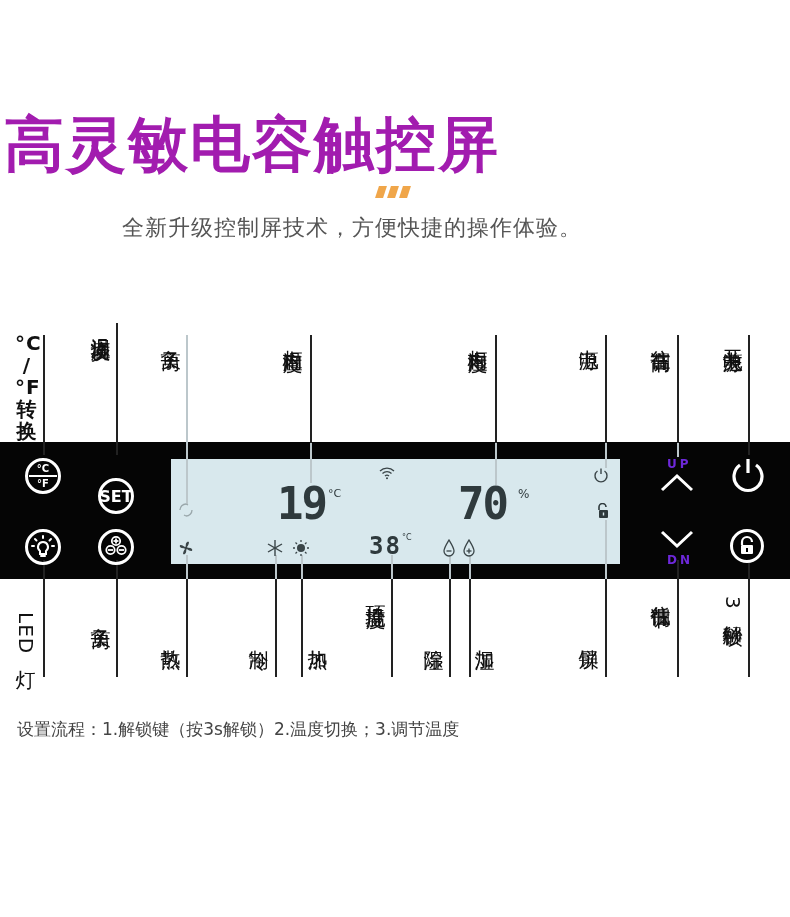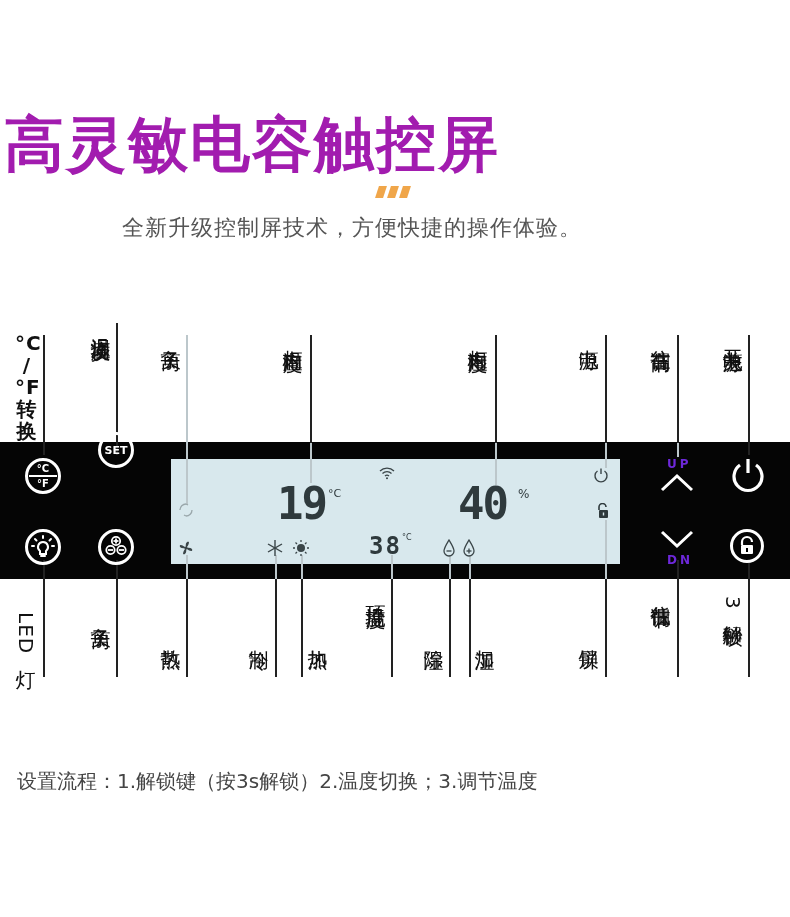--- a/index.html
+++ b/index.html
@@ -24,21 +24,21 @@
 
   .btn { position:absolute; width:36px; height:36px; border:3px solid #fff; border-radius:50%;
     display:flex; align-items:center; justify-content:center; color:#fff; font-weight:bold; }
   .btn svg { display:block; }
 
   .lcd-num { position:absolute; font-family:"DejaVu Sans Mono","Liberation Mono",monospace;
     color:#2f3a3d; font-weight:bold; }
   .unit { position:absolute; color:#2f3a3d; font-size:11px; }
   .lcd-icon { position:absolute; }
 
-  .flow { position:absolute; left:17px; top:766px; font-size:20px; color:#444; line-height:30px; }
+  .flow { position:absolute; left:17px; top:714px; font-size:17px; color:#444; line-height:30px; }
   .arrow-lbl { position:absolute; color:#6d28d9; font-weight:bold; font-size:12px; letter-spacing:3px; }
 </style>
 </head>
 <body>
 
 <div class="title">高灵敏电容触控屏</div>
 <div class="accent">
     <span></span>
     <span></span>
     <span></span>
@@ -106,21 +106,21 @@
 <div class="vlabel" style="left:650px; top:590px;">往低调节</div>
 <div class="vlabel" style="left:722px; top:596px; writing-mode:vertical-rl; text-orientation:mixed;">
   <span>3秒解锁</span>
 </div>
 
 <div class="btn" style="left:25px; top:458px; flex-direction:column; font-size:10px; line-height:11px;">
   <span>°C</span>
   <span style="display:block; width:28px; height:2px; background:#fff; margin:1px 0;"></span>
   <span>°F</span>
 </div>
-<div class="btn" style="left:98px; top:432px; font-size:11px;">
+<div class="btn" style="left:98px; top:478px; font-size:16px;">
   <span>SET</span>
 </div>
 <div class="btn" style="left:25px; top:529px;">
   <svg width="26" height="26" viewBox="0 0 26 26">
     <g stroke="#fff" stroke-width="2" fill="none" stroke-linecap="round">
       <path d="M13 8 a5 5 0 0 1 3 9 v3 h-6 v-3 a5 5 0 0 1 3 -9z"></path>
       <line x1="13" y1="2" x2="13" y2="4"></line>
       <line x1="5" y1="5" x2="6.5" y2="6.5"></line>
       <line x1="21" y1="5" x2="19.5" y2="6.5"></line>
       <line x1="2" y1="12" x2="4" y2="12"></line>
@@ -193,21 +193,21 @@
 
 <svg class="lcd-icon" style="left:379px; top:466px;" width="16" height="14" viewBox="0 0 16 14">
   <g stroke="#3a4548" stroke-width="1.3" fill="none">
     <path d="M1 5 a10 10 0 0 1 14 0"></path>
       <path d="M3.5 7.5 a6.5 6.5 0 0 1 9 0"></path>
       <path d="M6 10 a3 3 0 0 1 4 0"></path>
   </g>
   <circle cx="8" cy="12.3" r="1" fill="#3a4548"></circle>
 </svg>
 
-<div class="lcd-num" style="left:458px; top:480px; font-size:44px; line-height:48px; letter-spacing:-2px;">40</div>
+<div class="lcd-num" style="left:458px; top:480px; font-size:44px; line-height:48px; letter-spacing:-2px;">70</div>
 <div class="unit" style="left:518px; top:487px; font-size:12px;">%</div>
 
 <svg class="lcd-icon" style="left:593px; top:467px;" width="16" height="16" viewBox="0 0 16 16">
   <path d="M4.5 4 A6 6 0 1 0 11.5 4" stroke="#3a4548" stroke-width="1.4" fill="none"></path>
   <line x1="8" y1="1.5" x2="8" y2="7" stroke="#3a4548" stroke-width="1.4"></line>
 </svg>
 <svg class="lcd-icon" style="left:596px; top:503px;" width="14" height="16" viewBox="0 0 14 16">
   <path d="M3 7 V4 a3.5 3.5 0 0 1 7 0" stroke="#2f3a3d" stroke-width="1.6" fill="none"></path>
   <rect x="3" y="7" width="9" height="8" rx="1" fill="#2f3a3d"></rect>
   <rect x="6.8" y="9.5" width="1.4" height="3" fill="#d8e8ed"></rect>

